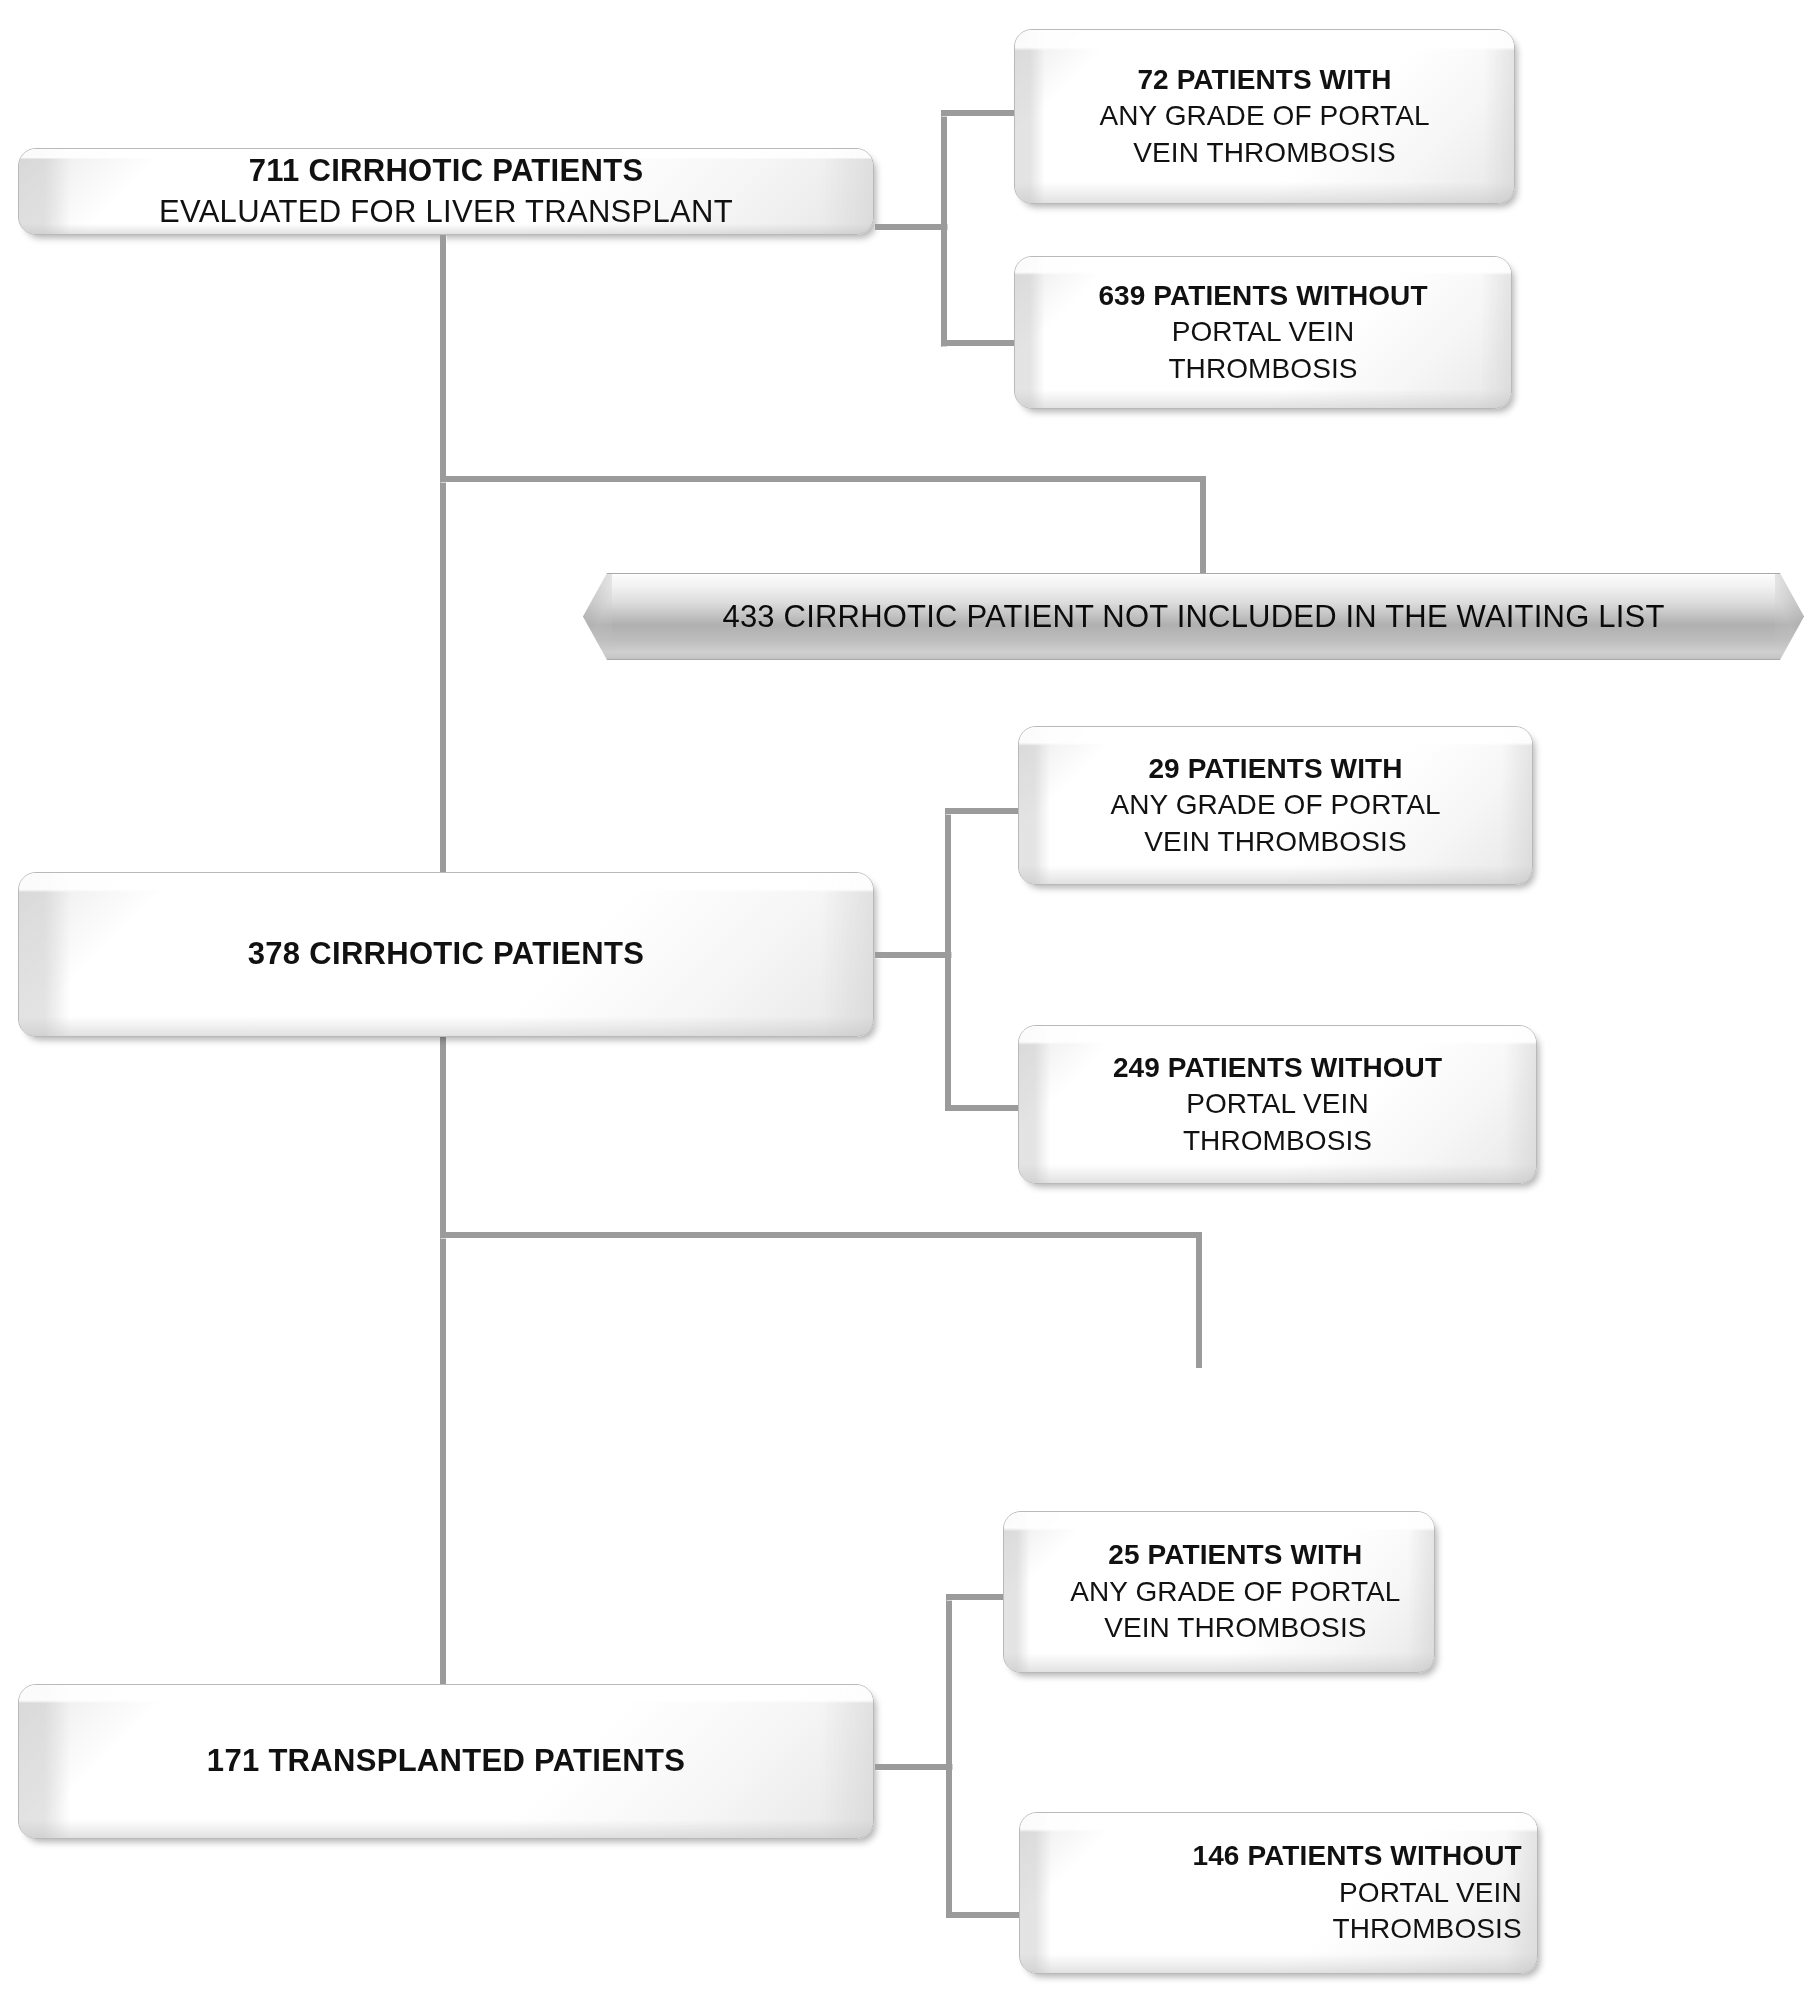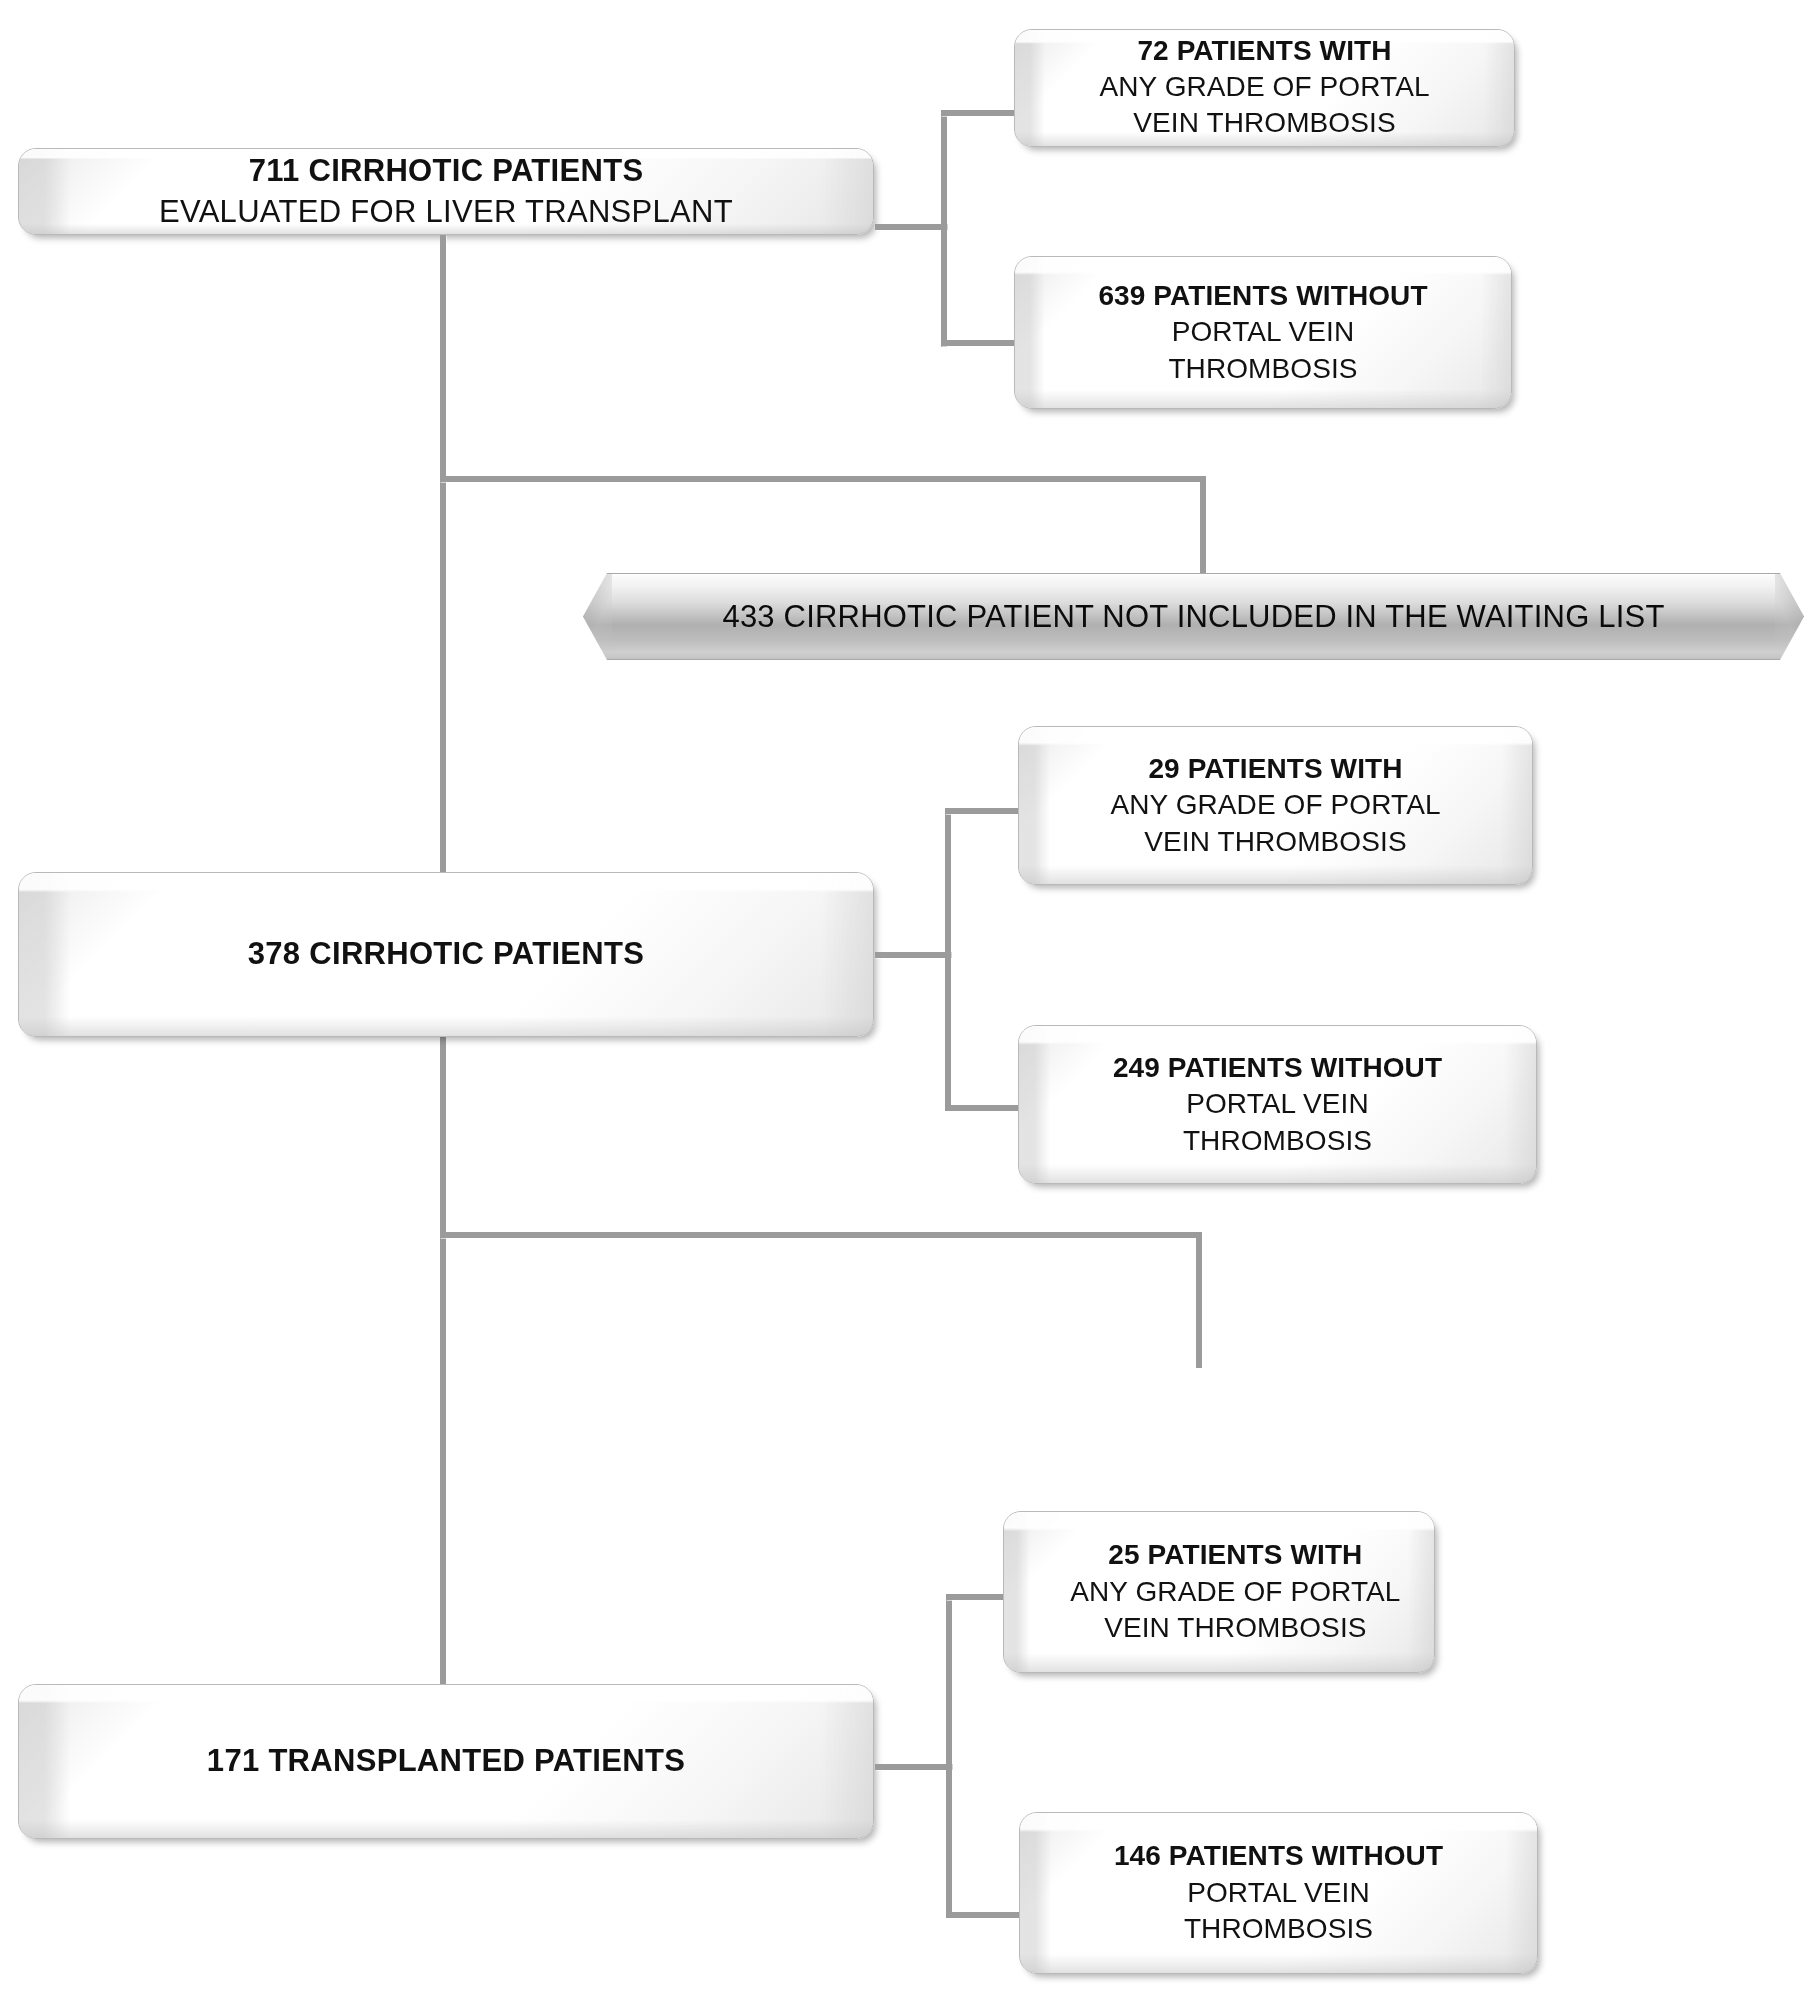--- a/index.html
+++ b/index.html
@@ -125,21 +125,21 @@
   <div class="node major" style="left:18px; top:148px; width:856px; height:87px;">
     <div class="ln b">711 CIRRHOTIC PATIENTS</div>
     <div class="ln">EVALUATED FOR LIVER TRANSPLANT</div>
   </div>
 
   <div class="line h" style="left:875px; top:224px; width:73px;"></div>
   <div class="line v" style="left:941px; top:110px; height:237px;"></div>
   <div class="line h" style="left:941px; top:110px; width:77px;"></div>
   <div class="line h" style="left:941px; top:340px; width:77px;"></div>
 
-  <div class="node leaf" style="left:1014px; top:29px; width:501px; height:118px;justify-content:flex-end;">
+  <div class="node leaf" style="left:1014px; top:29px; width:501px; height:175px;">
     <div class="ln b">72 PATIENTS WITH</div>
     <div class="ln">ANY GRADE OF PORTAL</div>
     <div class="ln">VEIN THROMBOSIS</div>
   </div>
 
   <div class="node leaf" style="left:1014px; top:256px; width:498px; height:153px;">
     <div class="ln b">639 PATIENTS WITHOUT</div>
     <div class="ln">PORTAL VEIN</div>
     <div class="ln">THROMBOSIS</div>
   </div>
@@ -188,20 +188,20 @@
   <div class="line v" style="left:946px; top:1594px; height:324px;"></div>
   <div class="line h" style="left:946px; top:1594px; width:77px;"></div>
   <div class="line h" style="left:946px; top:1912px; width:77px;"></div>
 
   <div class="node leaf" style="left:1003px; top:1511px; width:432px; height:162px;padding-left:48px;">
     <div class="ln b">25 PATIENTS WITH</div>
     <div class="ln">ANY GRADE OF PORTAL</div>
     <div class="ln">VEIN THROMBOSIS</div>
   </div>
 
-  <div class="node leaf" style="left:1019px; top:1812px; width:519px; height:162px;">
+  <div class="node leaf" style="left:1019px; top:1812px; width:519px; height:162px;align-items:flex-end;">
     <div class="ln b">146 PATIENTS WITHOUT</div>
     <div class="ln">PORTAL VEIN</div>
     <div class="ln">THROMBOSIS</div>
   </div>
 
 </div>
 
 
 </body></html>

